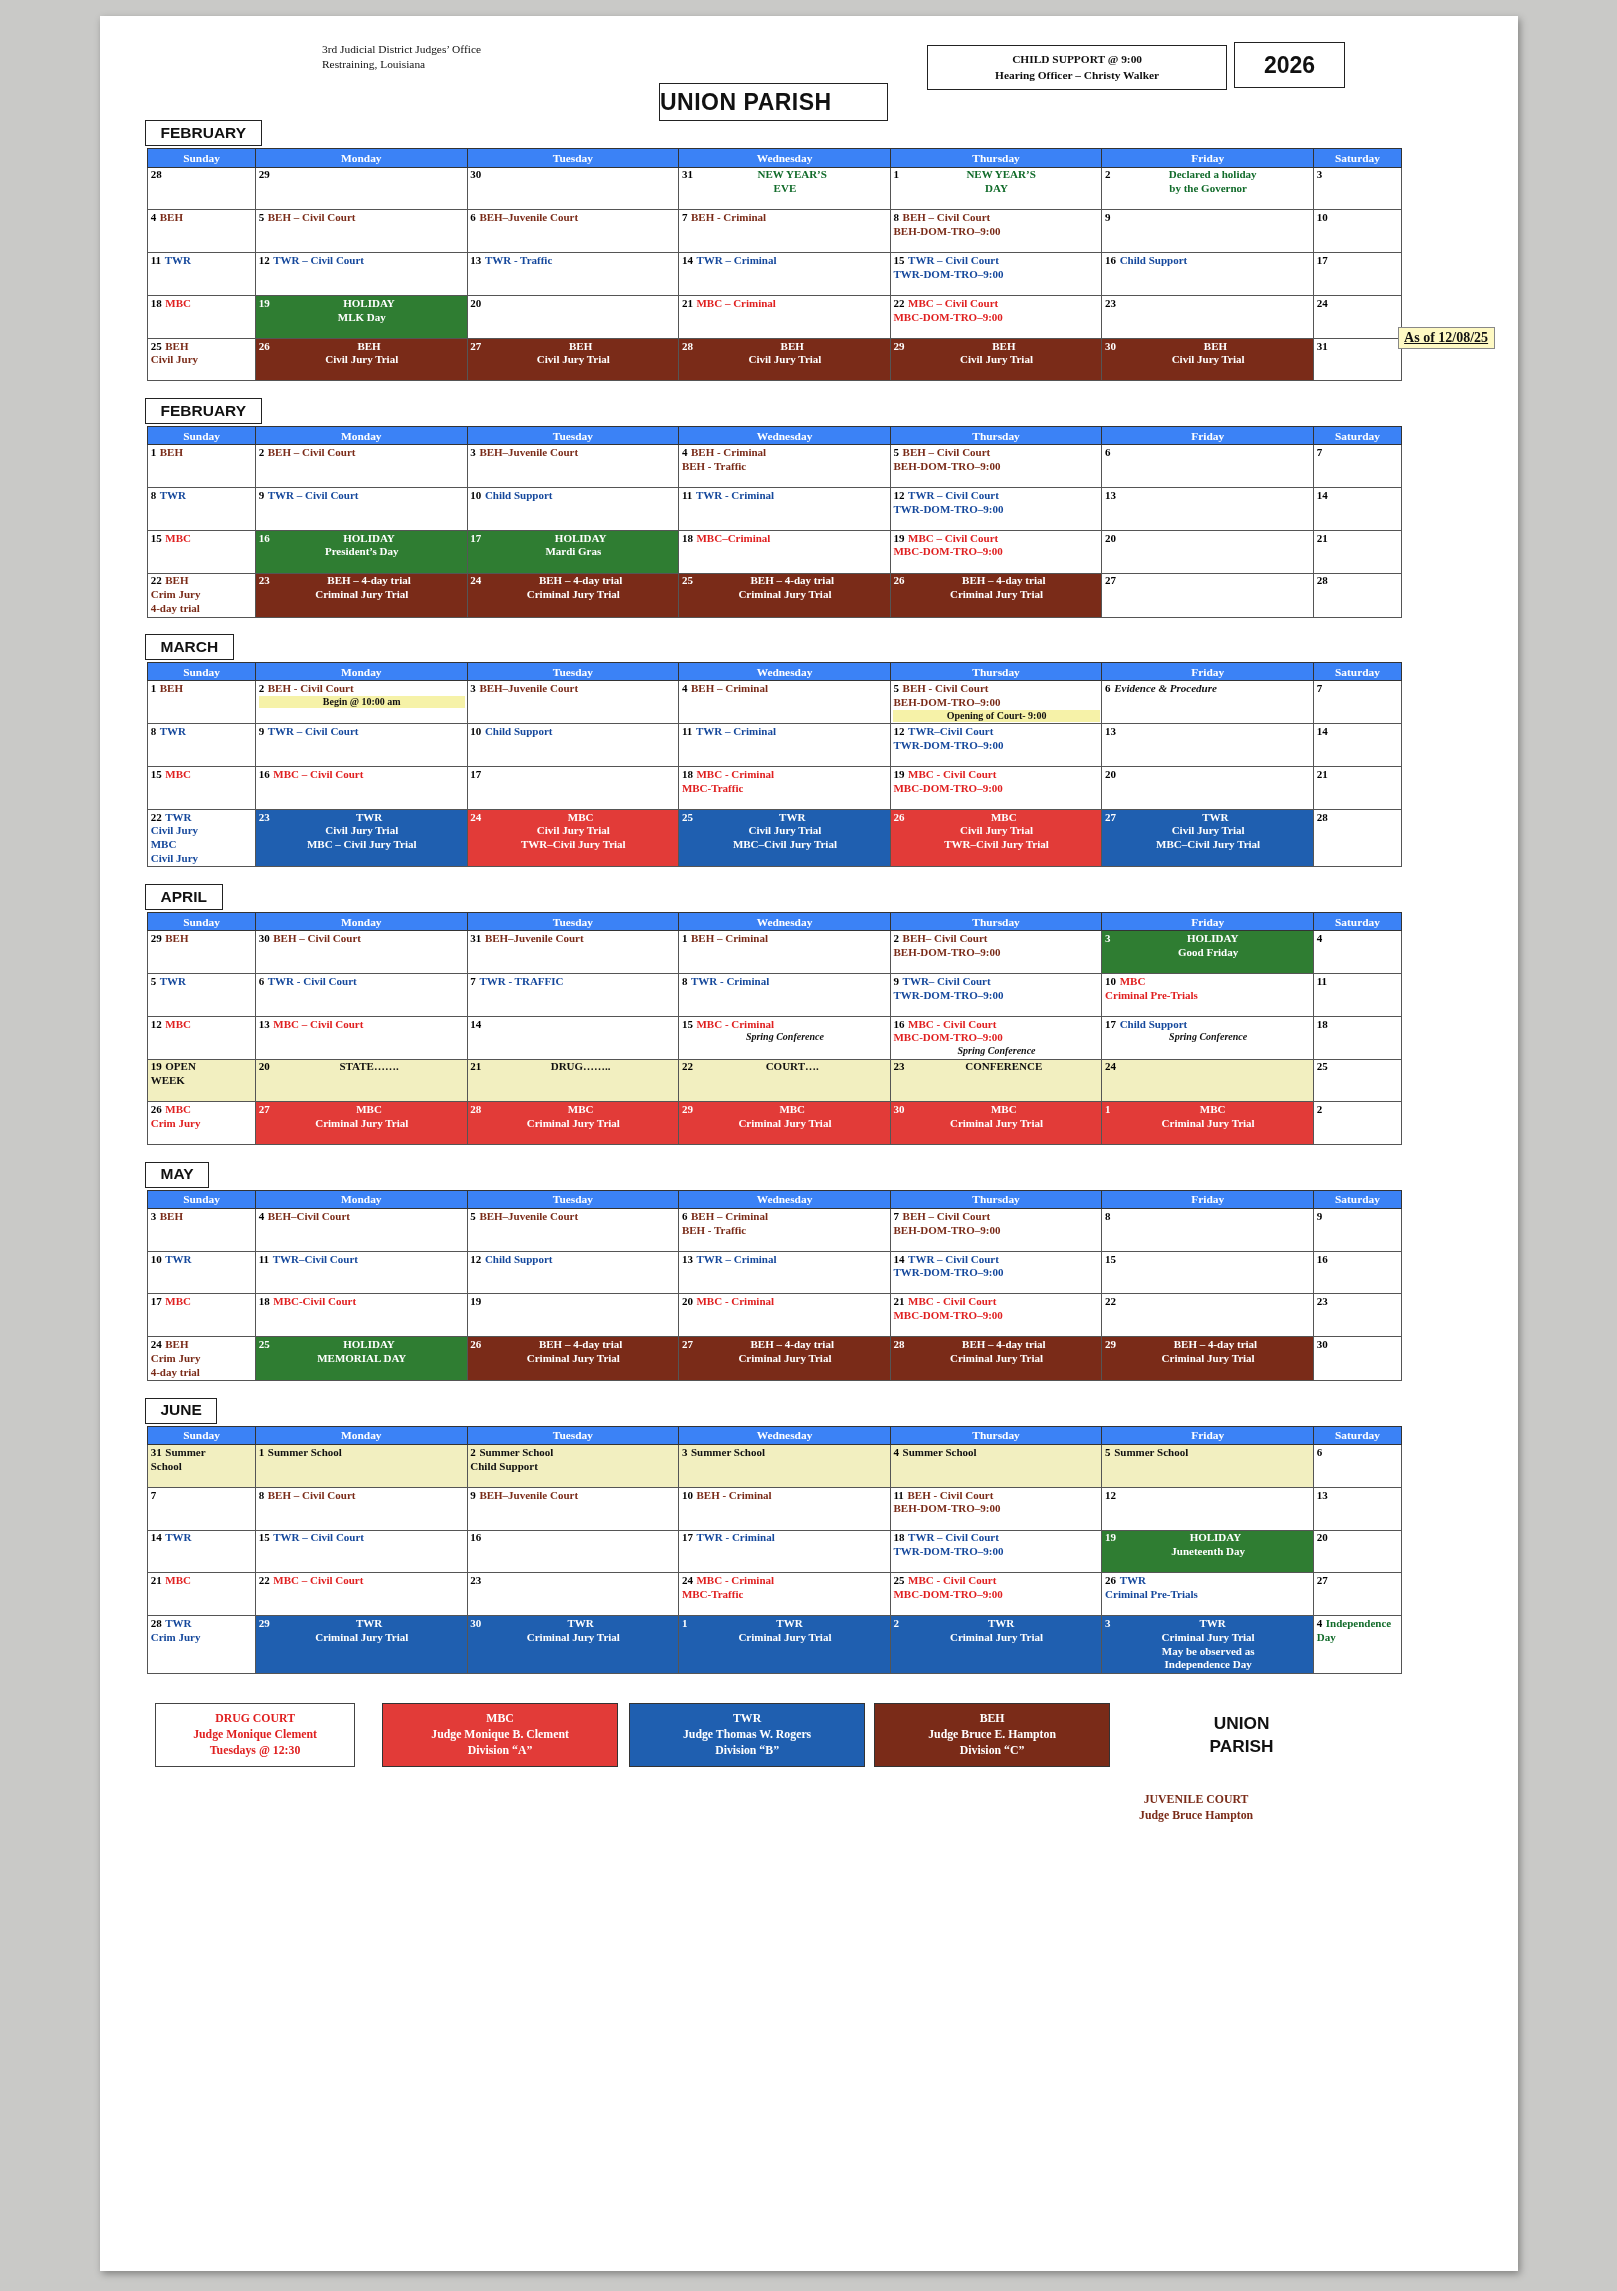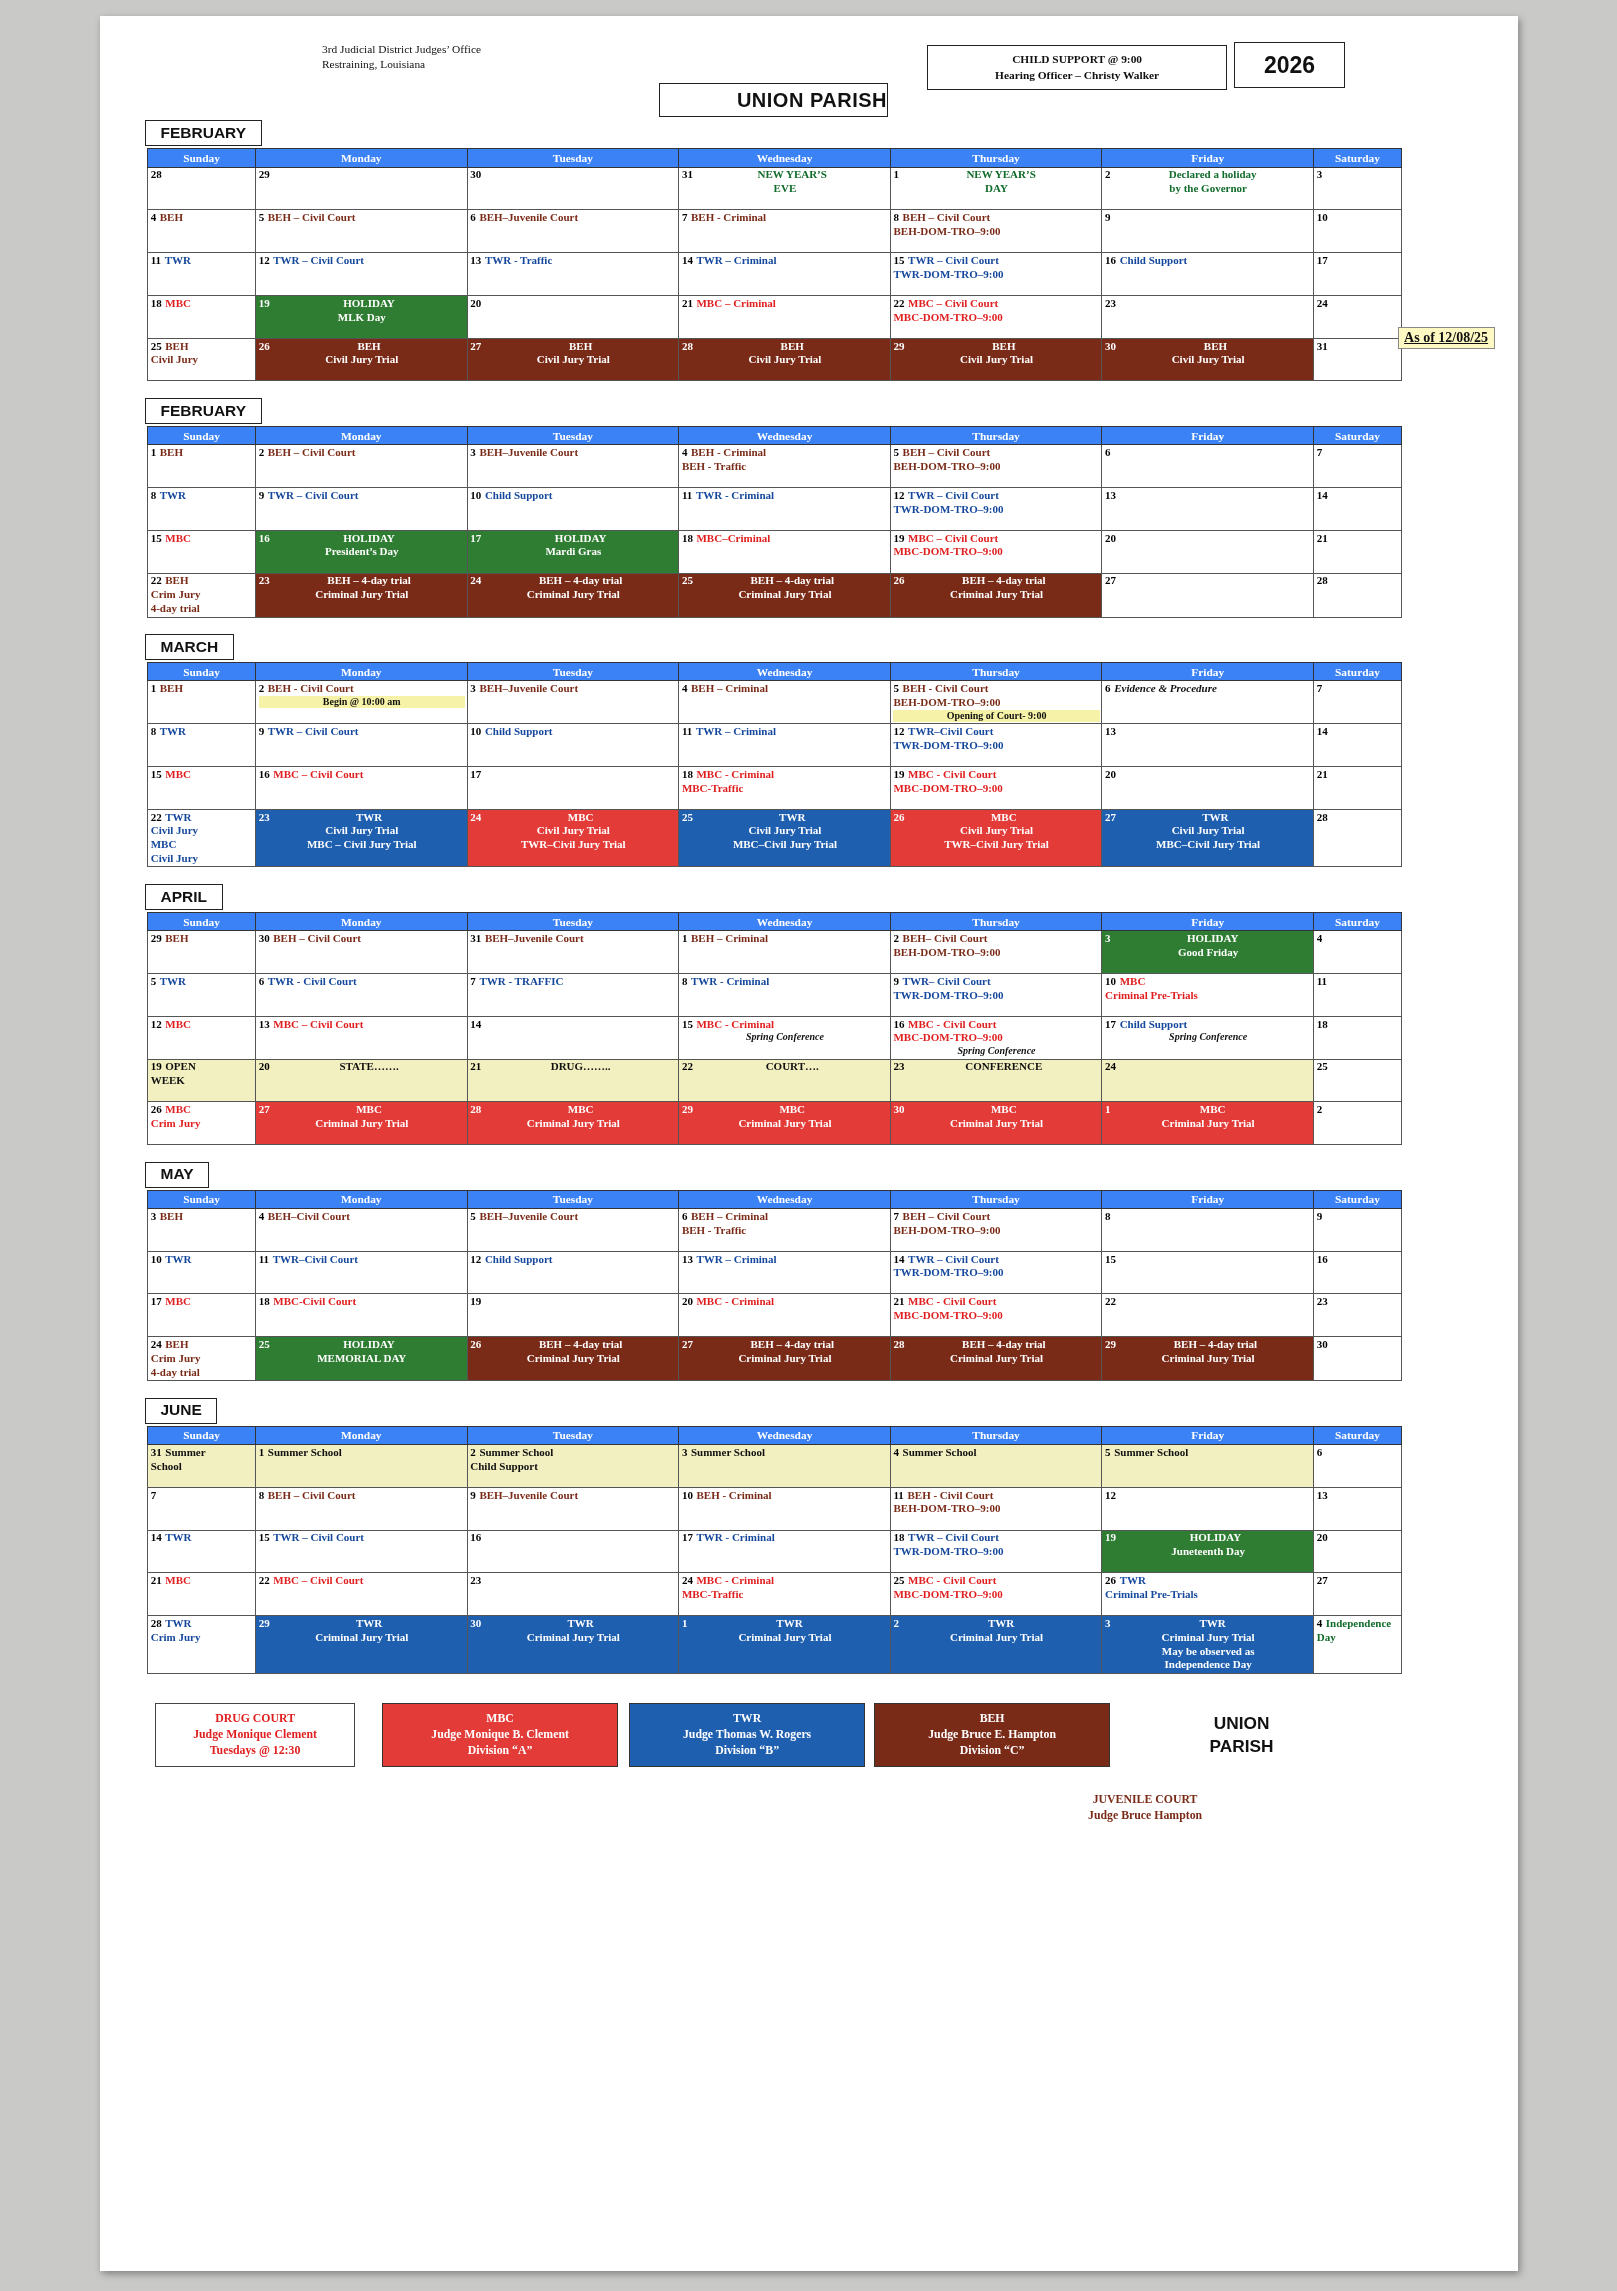--- a/index.html
+++ b/index.html
@@ -17,24 +17,24 @@
   .sheet{
     position:absolute;left:27px;top:20px;width:1364px;height:2200px;
   }
   
   .hdr{position:relative;height:82px;}
   .hdr .judges{
     position:absolute;left:195px;top:5.5px;width:273px;text-align:left;
     font-size:11.4px;line-height:1.35;color:#111;
   }
   .hdr .parish{
-    position:absolute;left:532px;top:47px;width:227px;text-align:right;
+    position:absolute;left:532px;top:47px;width:227px;text-align:left;
     border:1.5px solid #222;padding:4.5px 0;
     font-family:"Liberation Sans", sans-serif;
-    font-weight:bold;font-size:20px;letter-spacing:0.5px;color:#111;
+    font-weight:bold;font-size:23px;letter-spacing:0.5px;color:#111;
   }
   .hdr .support{
     position:absolute;left:800px;top:9px;width:291px;text-align:center;
     border:1.5px solid #222;padding:5.5px 3.6px;
     font-weight:bold;font-size:11.4px;line-height:1.4;color:#111;
   }
   .hdr .year{
     position:absolute;left:1107px;top:5.5px;width:109px;height:44px;
     border:1.5px solid #222;text-align:center;line-height:44px;
     font-family:"Liberation Sans", sans-serif;
@@ -980,20 +980,20 @@
 
   <div class="legend">
     <div class="lg white" style="left:8px;top:5.5px;width:191px;">
       <span class="redtxt">DRUG COURT<br>Judge Monique Clement<br>Tuesdays @ 12:30</span>
     </div>
     <div class="lg red" style="left:235px;top:5.5px;width:227px;">MBC<br>Judge Monique B. Clement<br>Division “A”</div>
     <div class="lg blue" style="left:482px;top:5.5px;width:227px;">TWR<br>Judge Thomas W. Rogers<br>Division “B”</div>
     <div class="lg brown" style="left:727px;top:5.5px;width:227px;">BEH<br>Judge Bruce E. Hampton<br>Division “C”</div>
     <div class="lg plain" style="left:991px;top:7.3px;width:200px;font-weight:bold;">UNION<br>PARISH</div>
 
-    <div class="lg nb" style="left:858px;top:87px;width:273px;">
+    <div class="lg nb" style="left:909px;top:87px;width:273px;">
       <span class="c-beh">JUVENILE COURT<br>Judge Bruce Hampton</span>
     </div>
   </div>
 
  </div>
 </div>
 
 
 </body></html>

